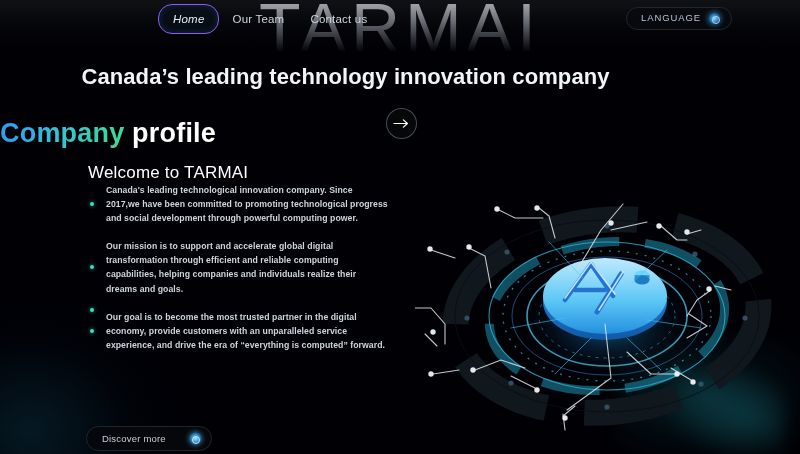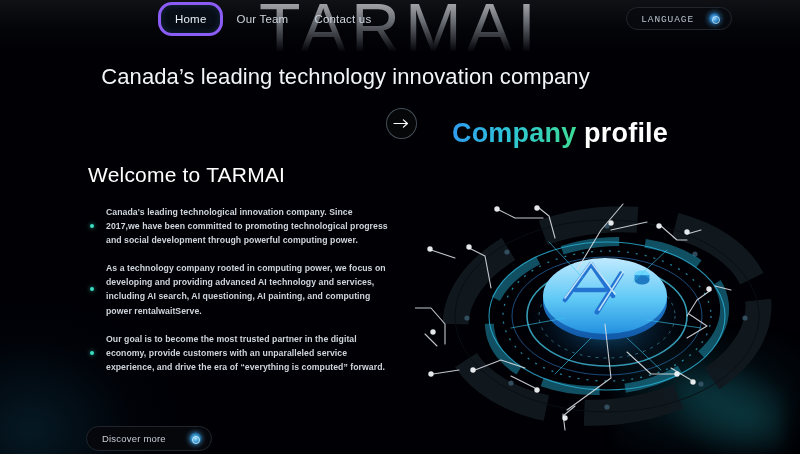--- a/index.html
+++ b/index.html
@@ -91,38 +91,38 @@
   .nav-item {
     font-size: 11.5px;
     color: #cfd6de;
     padding: 5px 13px;
     white-space: nowrap;
     cursor: pointer;
     letter-spacing: 0.2px;
   }
   .nav-item.active {
     color: #e8eef5;
-    border: 3px solid #8b5cf6;
+    border: 1px solid #8b5cf6;
     border-radius: 14px;
     background: rgba(8,16,26,0.72);
     padding: 8px 14px;
     box-shadow: 0 0 6px rgba(40,90,140,0.35) inset;
+    font-style: italic;
   }
   .lang-btn {
     position: absolute;
     right: 68px; top: 7px;
     display: flex;
-    align-items: flex-end;
-    gap: 14px;
+    align-items: flex-start;
+    gap: 7px;
     border: 1px solid #21262d;
     border-radius: 14px;
     background: rgba(8,10,14,0.9);
     padding: 4px 10px 4px 14px;
     cursor: pointer;
-    font-family: Liberation Mono, monospace;
   }
   .lang-btn .lang-label {
     font-size: 9.5px;
     color: #b9c2cc;
     letter-spacing: 0.9px;
   }
   .lang-orb {
     width: 13px; height: 13px;
     border-radius: 50%;
     background: radial-gradient(circle at 50% 50%, #8fd4ff 0%, #2f86c9 38%, #123a5c 68%, #0a1a2a 100%);
@@ -136,32 +136,31 @@
     border: 1px solid rgba(200,235,255,0.8);
   }
 
   
   .hero-tagline {
     position: absolute;
     left: 0; top: 64px;
     width: 691px;
     text-align: center;
     font-size: 22px;
-    font-weight: 400;
+    font-weight: 700;
     color: #f2f5f8;
     letter-spacing: 0.1px;
     z-index: 10;
   }
   .hero-title-wrap {
     position: absolute;
     left: 0; top: 118px;
     width: 668px;
-    text-align: right;
+    text-align: left;
     z-index: 10;
-    padding-left: 11px;
   }
   .hero-title {
     font-size: 27px;
     font-weight: 700;
     letter-spacing: 0.2px;
     display: inline-block;
   }
   .hero-title .grad {
     background: linear-gradient(95deg, #2f9bf0 0%, #2fc4d8 45%, #3ddc95 100%);
     -webkit-background-clip: text;
@@ -187,25 +186,24 @@
   .arrow-circle svg { display: block; }
 
   
   .content-col {
     position: absolute;
     left: 88px; top: 163px;
     width: 300px;
     z-index: 10;
   }
   .welcome-heading {
-    font-size: 21px;
+    font-size: 17px;
     font-weight: 400;
     color: #ffffff;
     letter-spacing: 0.2px;
-    margin-bottom: 18px;
   }
   .para-list { list-style: none; }
   .para-item {
     position: relative;
     padding-left: 18px;
     margin-bottom: 14px;
     font-size: 8.7px;
     line-height: 1.62;
     color: #cfd5dc;
     letter-spacing: 0.05px;
@@ -302,21 +300,24 @@
 
   <div class="content-col">
     <div class="welcome-heading">Welcome to TARMAI</div>
     <ul class="para-list">
       <li class="para-item">
         <span class="bullet"></span>
         <span>Canada's leading technological innovation company. Since 2017,we have been committed to promoting technological progress and social development through powerful computing power.</span>
       </li>
       <li class="para-item">
         <span class="bullet"></span>
-        <span>As a technology company rooted in computing power, we focus on developing and providing advanced AI technology and services, including AI search, AI questioning, AI painting, and computing power rentalwaitServe.</span>
+        <span>Our mission is to support and accelerate global digital transformation through efficient and reliable computing capabilities, helping companies and individuals realize their dreams and goals.</span>
+      </li>
+      <li class="para-item">
+        <span class="bullet"></span>
       </li>
       <li class="para-item">
         <span class="bullet"></span>
         <span>Our goal is to become the most trusted partner in the digital economy, provide customers with an unparalleled service experience, and drive the era of “everything is computed” forward.</span>
       </li>
     </ul>
   </div>
 
   <div class="discover-btn">
     <span class="dlabel">Discover more</span>

